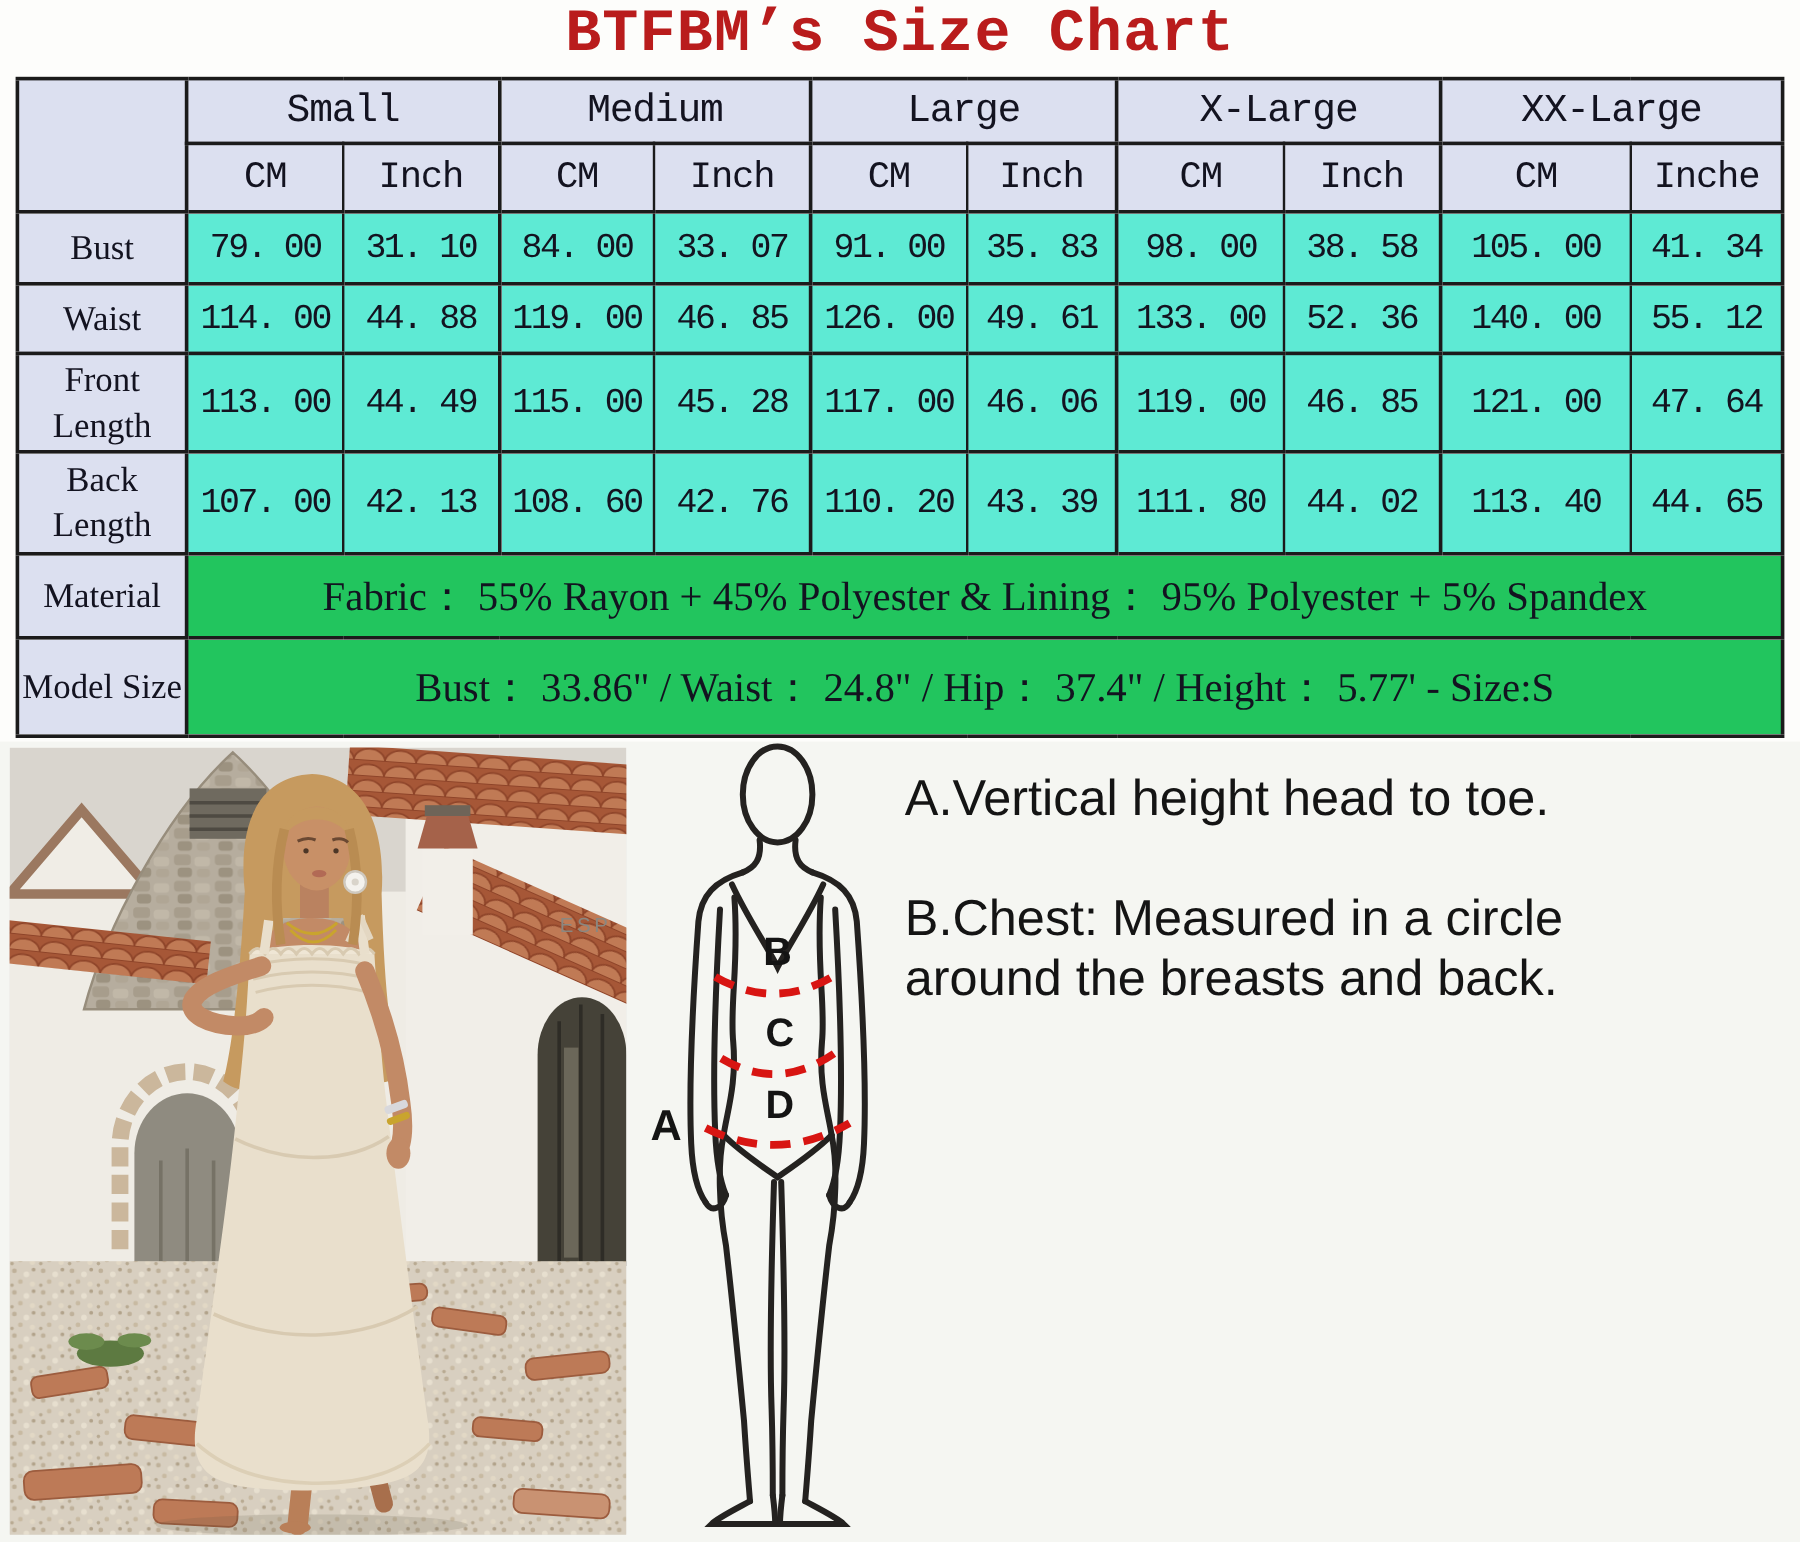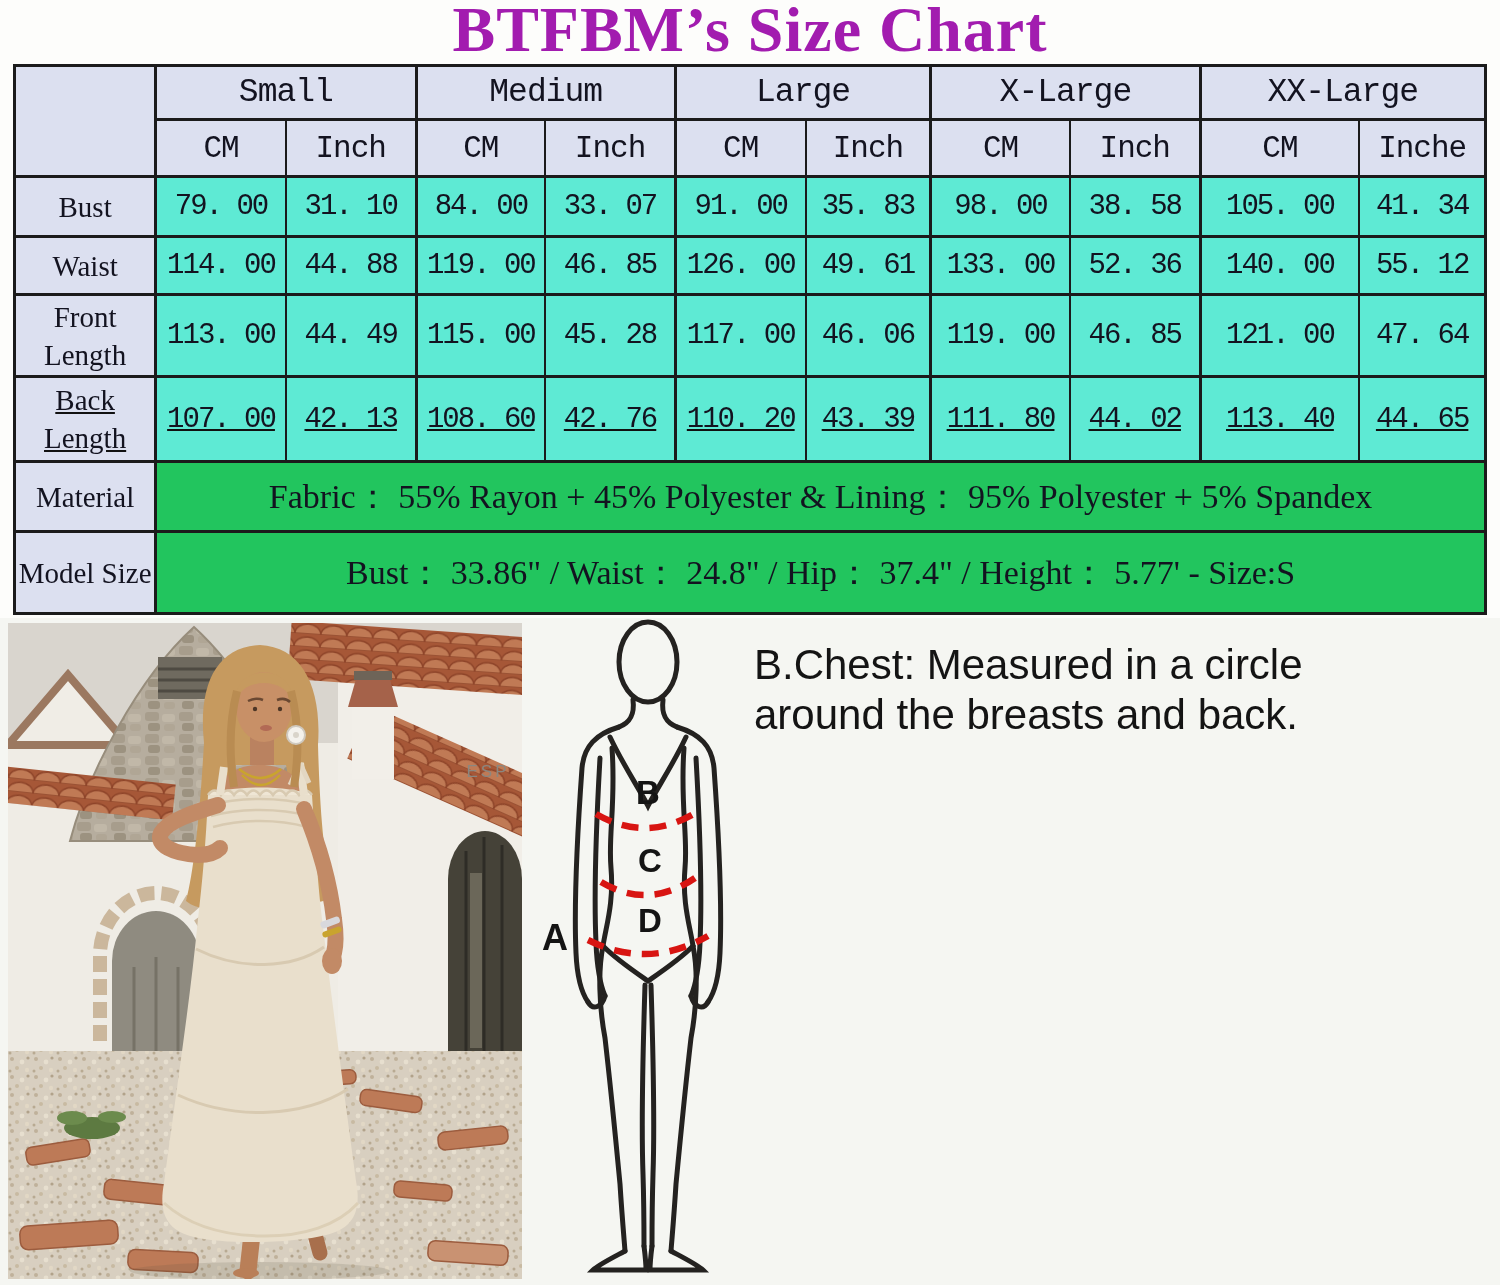--- a/index.html
+++ b/index.html
@@ -3,22 +3,22 @@
 <meta charset="utf-8">
 <style>
   html,body{margin:0;padding:0;}
   body{
     width:1500px;height:1285px;position:relative;overflow:hidden;
     background:#fdfdfb;color:#111;
     font-family:"Liberation Sans","DejaVu Sans",sans-serif;
   }
   .page-title{
     position:absolute;top:0;left:0;width:100%;text-align:center;
-    font-family:Liberation Serif, serif;
-    font-weight:bold;font-size:64px;line-height:60px;color:#a21caf;
+    font-family:Liberation Mono, monospace;
+    font-weight:bold;font-size:50px;line-height:60px;color:#b91c1c;
     letter-spacing:1px;
   }
   
   table.size-table{
     position:absolute;left:13px;top:64px;width:1474px;
     border-collapse:collapse;table-layout:fixed;background:#ffffff;
     border:3px solid #1b1b1b;
   }
   .size-table th,.size-table td{
     border:2px solid #1b1b1b;
@@ -47,21 +47,21 @@
   }
   .spanval{
     font-family:"Liberation Serif","DejaVu Serif",serif;
     font-size:34px;background:#22c55e;
   }
   tr.r-size{height:54px;}
   tr.r-unit{height:57px;}
   tr.r-bust{height:60px;}
   tr.r-waist{height:58px;}
   tr.r-front{height:82px;}
-  tr.r-back{height:85px;text-decoration:underline;}
+  tr.r-back{height:85px;}
   tr.r-mat{height:70px;}
   tr.r-model{height:82px;}
   
   .bottom{
     position:absolute;left:0;top:618px;width:1500px;height:667px;
     background:#f5f6f2;
   }
   .photo-wrap{position:absolute;left:8px;top:5px;width:514px;height:656px;}
   .figure-wrap{position:absolute;left:540px;top:0;width:240px;height:667px;}
   .instructions{
@@ -325,16 +325,17 @@
       <g font-family="Liberation Sans, sans-serif" font-weight="bold" fill="#141414">
         <text x="96" y="186" font-size="33">B</text>
         <text x="98" y="254" font-size="33">C</text>
         <text x="98" y="314" font-size="33">D</text>
         <text x="2" y="332" font-size="36">A</text>
       </g>
     </svg>
   </div>
 
   <div class="instructions">
+    <p>A.Vertical height head to toe.</p>
     <p>B.Chest: Measured in a circle
 around the breasts and back.</p>
   </div>
 </div>
 
 </body></html>

